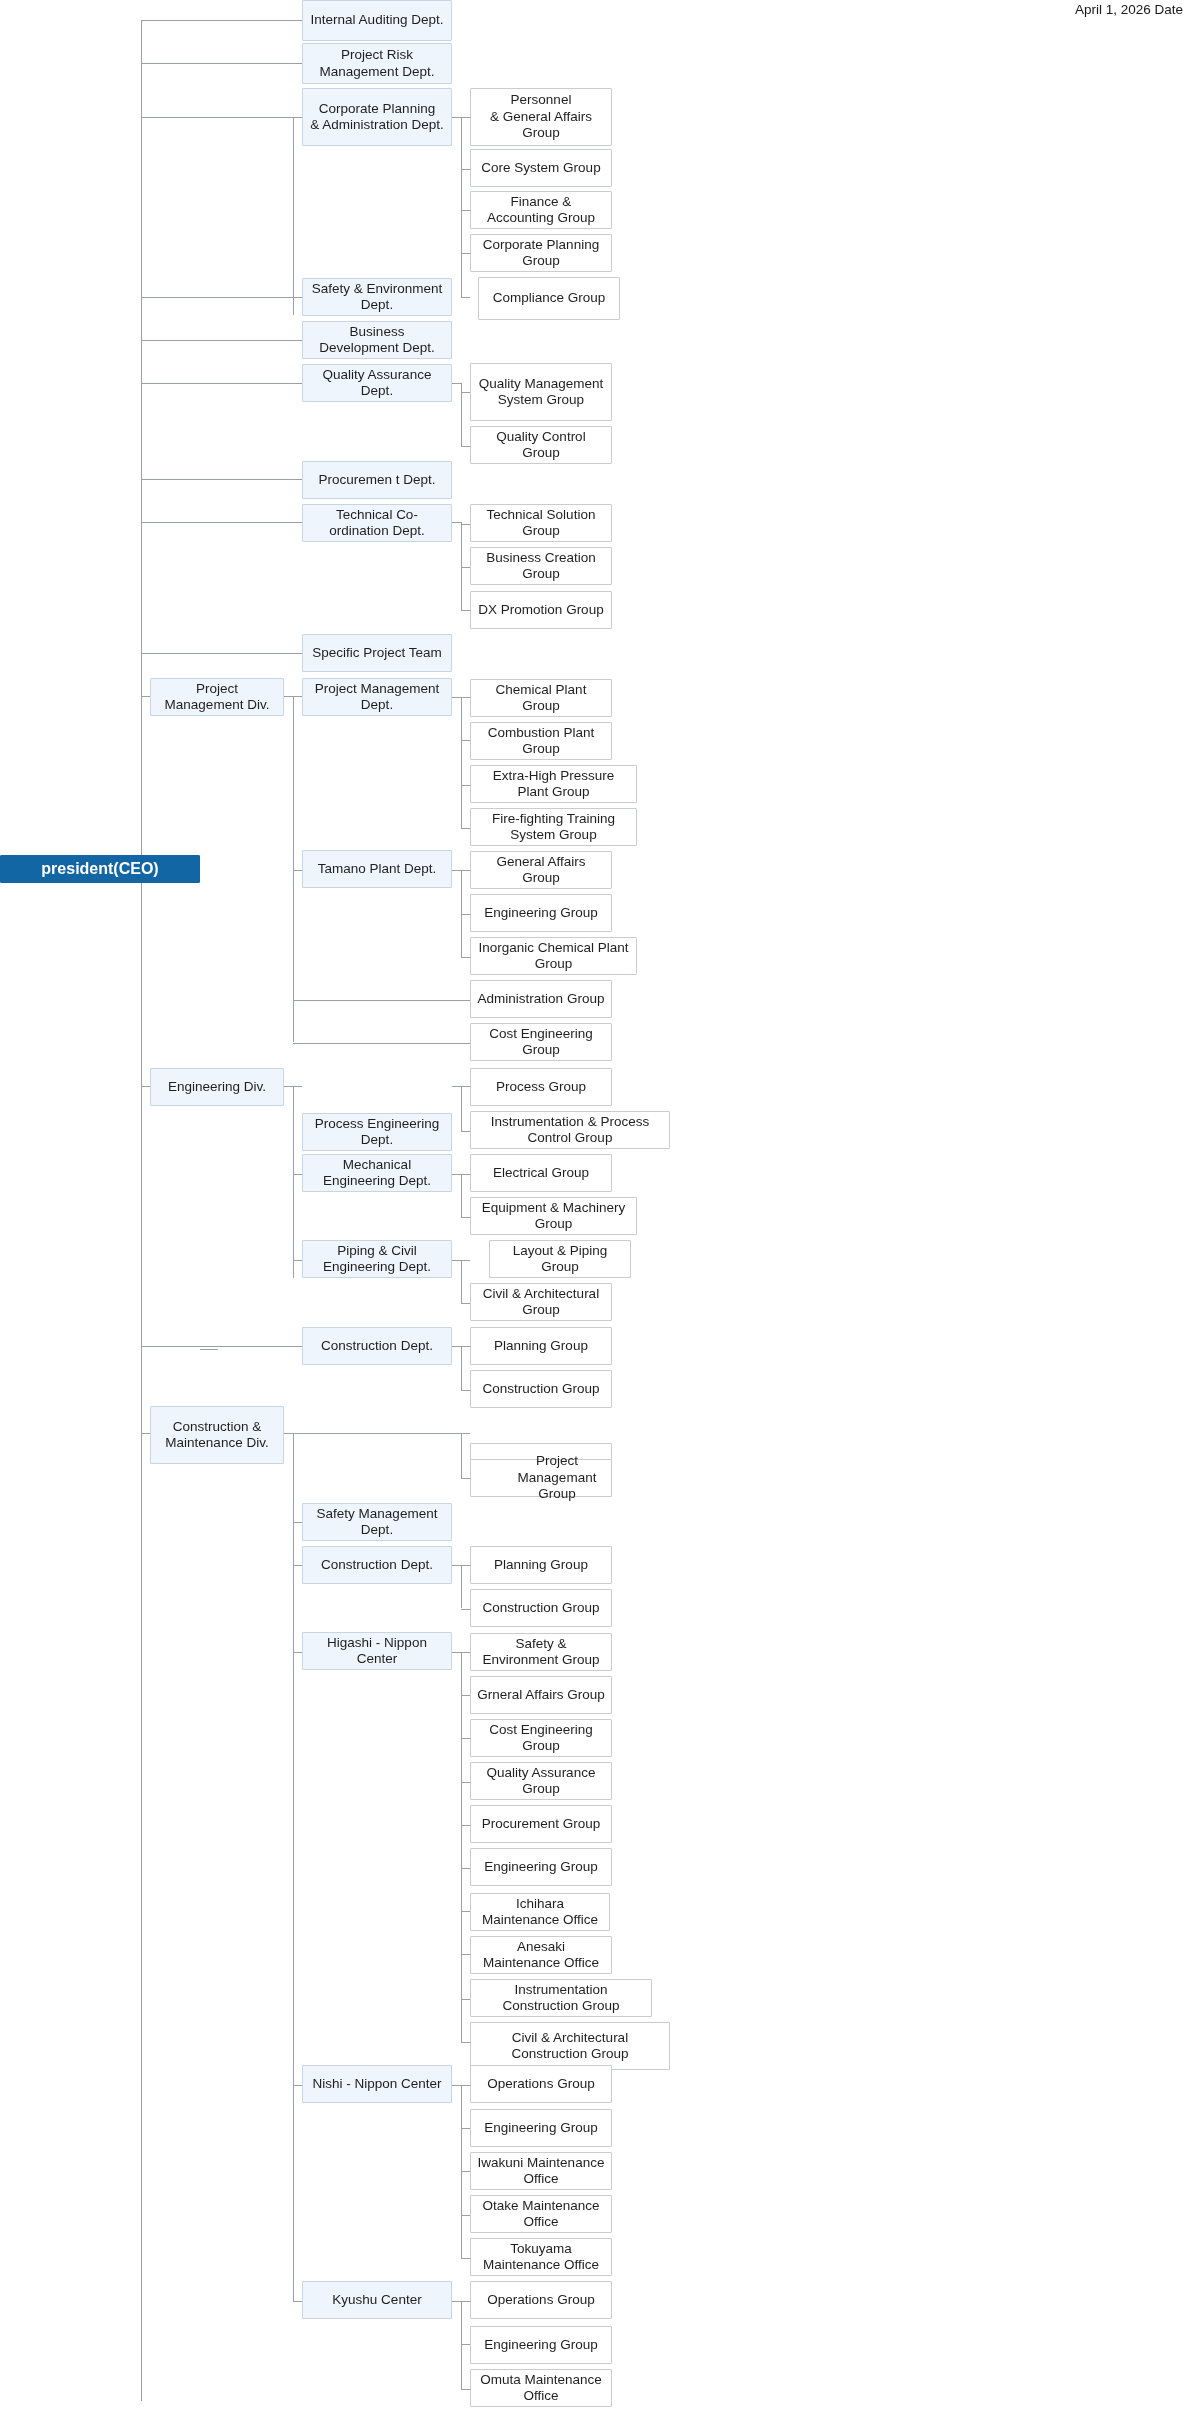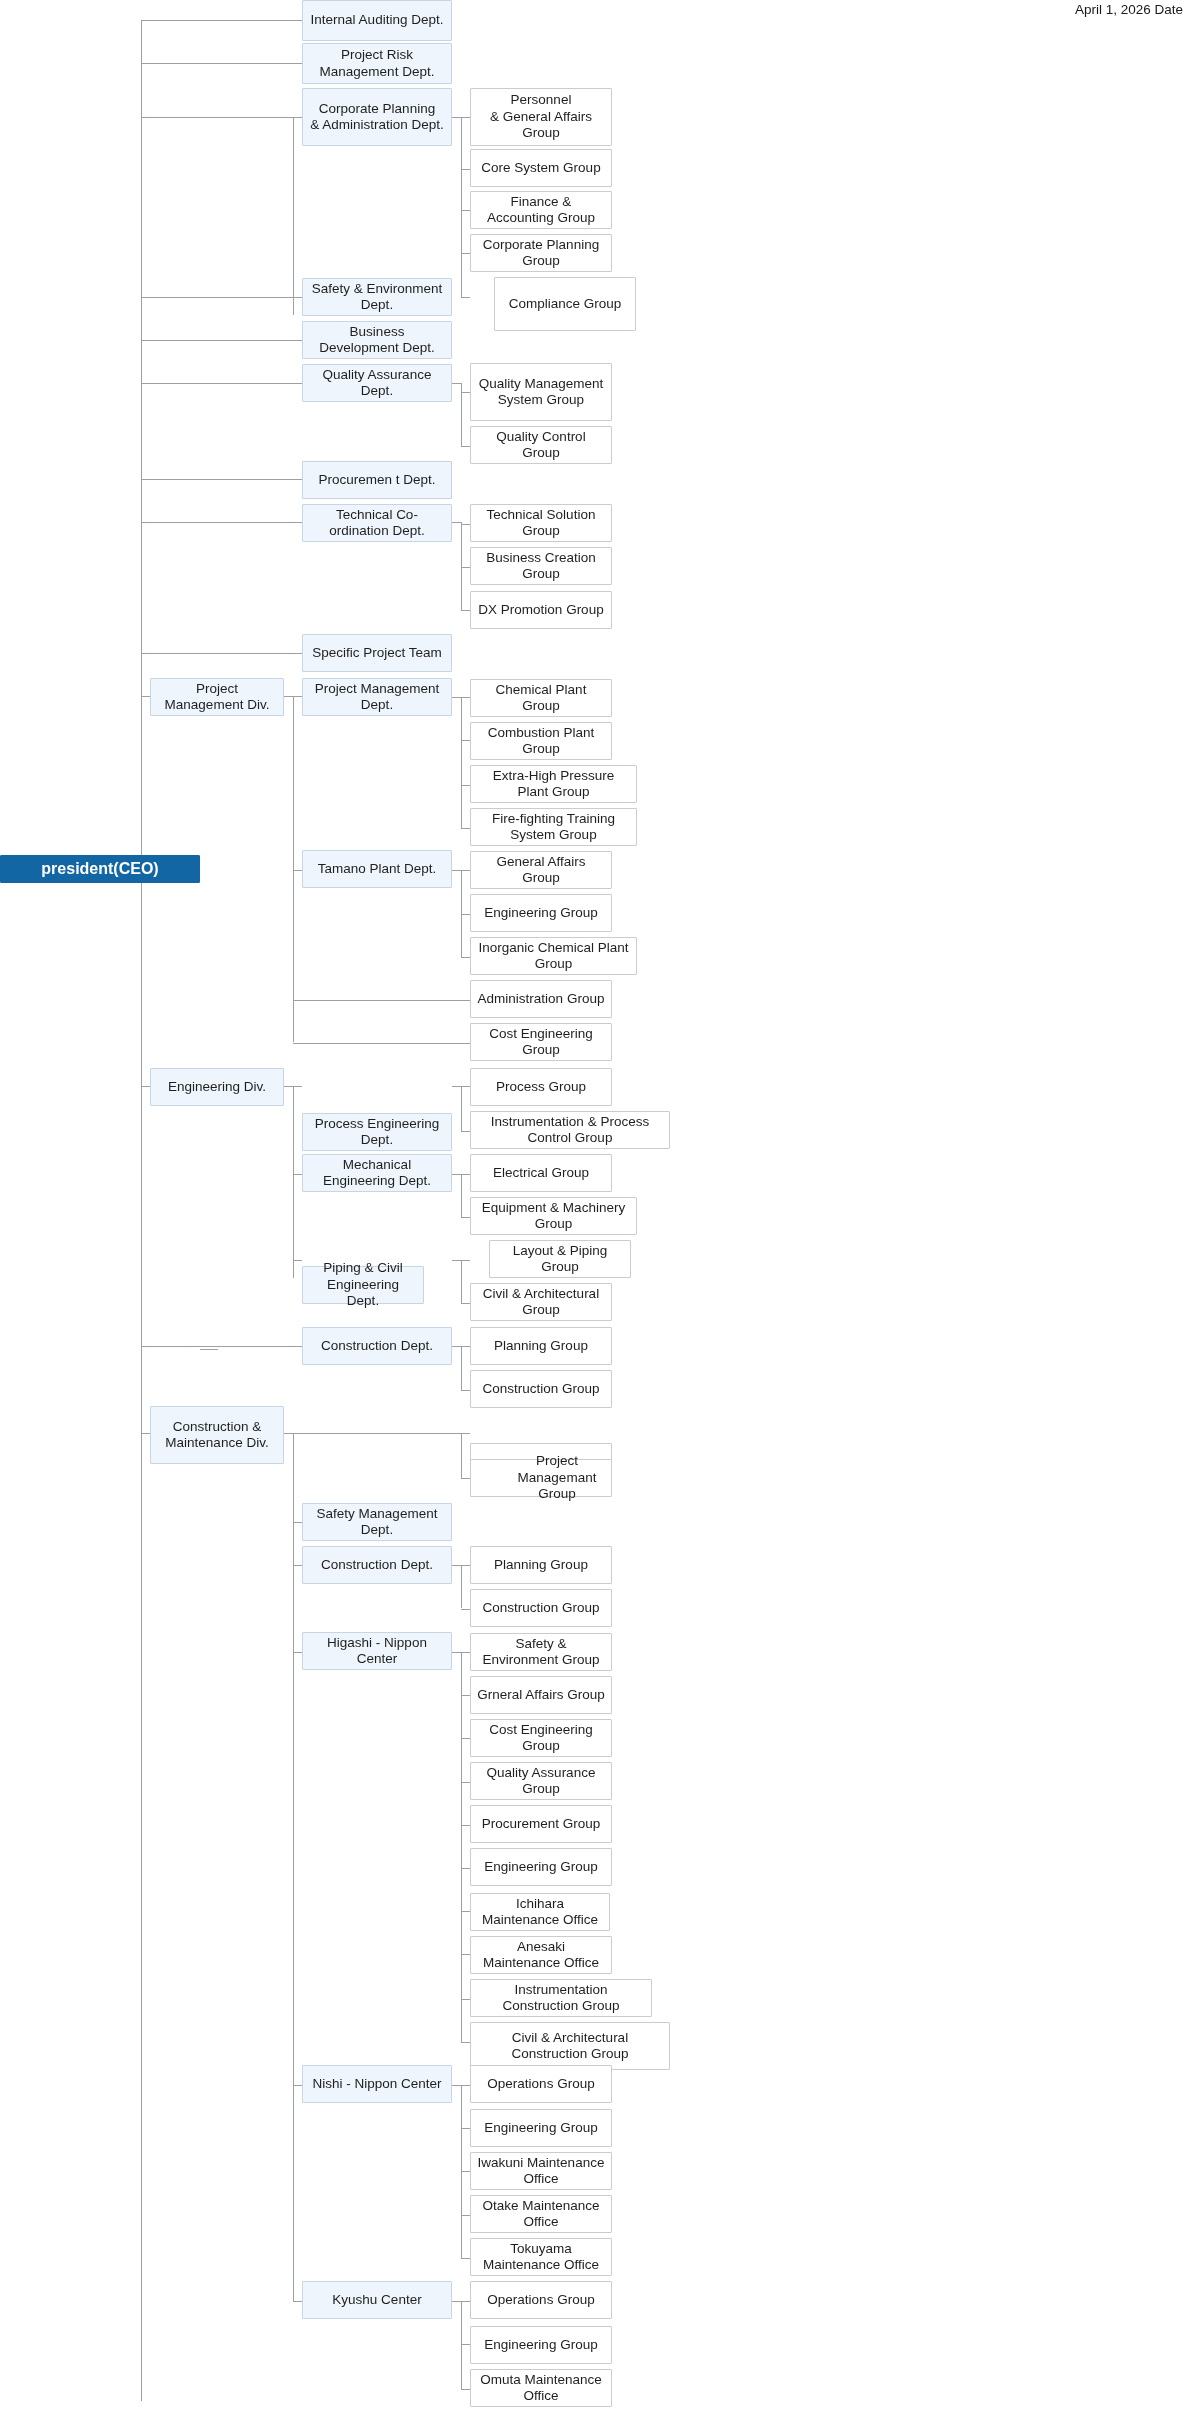--- a/index.html
+++ b/index.html
@@ -187,21 +187,21 @@
   <div id="node-layer">
       <div class="node lvl-dept" style="left: 302px; top: 0px; width: 150px; height: 41px;"><span>Internal Auditing Dept.</span></div>
       <div class="node lvl-dept" style="left: 302px; top: 43px; width: 150px; height: 41px;"><span>Project Risk Management Dept.</span></div>
       <div class="node lvl-dept" style="left: 302px; top: 88px; width: 150px; height: 58px;"><span>Corporate Planning
 &amp; Administration Dept.</span></div>
       <div class="node lvl-group" style="left: 470px; top: 88px; width: 142px; height: 58px;"><span>Personnel
 &amp; General Affairs Group</span></div>
       <div class="node lvl-group" style="left: 470px; top: 149px; width: 142px; height: 38px;"><span>Core System Group</span></div>
       <div class="node lvl-group" style="left: 470px; top: 191px; width: 142px; height: 38px;"><span>Finance &amp; Accounting Group</span></div>
       <div class="node lvl-group" style="left: 470px; top: 234px; width: 142px; height: 38px;"><span>Corporate Planning Group</span></div>
-      <div class="node lvl-group" style="left: 494px; top: 277px; width: 142px; height: 54px;"><span>Compliance Group</span></div>
+      <div class="node lvl-group" style="left: 478px; top: 277px; width: 142px; height: 43px;"><span>Compliance Group</span></div>
       <div class="node lvl-dept" style="left: 302px; top: 278px; width: 150px; height: 38px;"><span>Safety &amp; Environment Dept.</span></div>
       <div class="node lvl-dept" style="left: 302px; top: 321px; width: 150px; height: 38px;"><span>Business Development Dept.</span></div>
       <div class="node lvl-dept" style="left: 302px; top: 364px; width: 150px; height: 38px;"><span>Quality Assurance Dept.</span></div>
       <div class="node lvl-group" style="left: 470px; top: 363px; width: 142px; height: 58px;"><span>Quality Management
 System Group</span></div>
       <div class="node lvl-group" style="left: 470px; top: 426px; width: 142px; height: 38px;"><span>Quality Control Group</span></div>
       <div class="node lvl-dept" style="left: 302px; top: 461px; width: 150px; height: 38px;"><span>Procuremen t Dept.</span></div>
       <div class="node lvl-dept" style="left: 302px; top: 504px; width: 150px; height: 38px;"><span>Technical Co-ordination Dept.</span></div>
       <div class="node lvl-group" style="left: 470px; top: 504px; width: 142px; height: 38px;"><span>Technical Solution Group</span></div>
       <div class="node lvl-group" style="left: 470px; top: 547px; width: 142px; height: 38px;"><span>Business Creation Group</span></div>
@@ -219,21 +219,21 @@
       <div class="node lvl-group" style="left: 470px; top: 937px; width: 167px; height: 38px;"><span>Inorganic Chemical Plant Group</span></div>
       <div class="node lvl-group" style="left: 470px; top: 980px; width: 142px; height: 38px;"><span>Administration Group</span></div>
       <div class="node lvl-group" style="left: 470px; top: 1023px; width: 142px; height: 38px;"><span>Cost Engineering Group</span></div>
       <div class="node lvl-div" style="left: 150px; top: 1068px; width: 134px; height: 38px;"><span>Engineering Div.</span></div>
       <div class="node lvl-dept" style="left: 302px; top: 1068px; width: 150px; height: 38px; margin-top: 45px;"><span>Process Engineering Dept.</span></div>
       <div class="node lvl-group" style="left: 470px; top: 1068px; width: 142px; height: 38px;"><span>Process Group</span></div>
       <div class="node lvl-group" style="left: 470px; top: 1111px; width: 200px; height: 38px;"><span>Instrumentation &amp; Process Control Group</span></div>
       <div class="node lvl-dept" style="left: 302px; top: 1154px; width: 150px; height: 38px;"><span>Mechanical Engineering Dept.</span></div>
       <div class="node lvl-group" style="left: 470px; top: 1154px; width: 142px; height: 38px;"><span>Electrical Group</span></div>
       <div class="node lvl-group" style="left: 470px; top: 1197px; width: 167px; height: 38px;"><span>Equipment &amp; Machinery Group</span></div>
-      <div class="node lvl-dept" style="left: 302px; top: 1240px; width: 122px; height: 38px; margin-top: 26px;"><span>Piping &amp; Civil Engineering Dept.</span></div>
+      <div class="node lvl-dept" style="left: 302px; top: 1240px; width: 150px; height: 38px;"><span>Piping &amp; Civil Engineering Dept.</span></div>
       <div class="node lvl-group" style="left: 470px; top: 1240px; width: 142px; height: 38px; margin-left: 19px;"><span>Layout &amp; Piping Group</span></div>
       <div class="node lvl-group" style="left: 470px; top: 1283px; width: 142px; height: 38px;"><span>Civil &amp; Architectural Group</span></div>
       <div class="node lvl-dept" style="left: 302px; top: 1327px; width: 150px; height: 38px;"><span>Construction Dept.</span></div>
       <div class="node lvl-group" style="left: 470px; top: 1327px; width: 142px; height: 38px;"><span>Planning Group</span></div>
       <div class="node lvl-group" style="left: 470px; top: 1370px; width: 142px; height: 38px;"><span>Construction Group</span></div>
       <div class="node lvl-div" style="left: 150px; top: 1406px; width: 134px; height: 58px;"><span>Construction &amp;
 Maintenance Div.</span></div>
       <div class="node lvl-group" style="left: 470px; top: 1415px; width: 142px; height: 52px; margin-top: 28px;"><span>Administration Grpup</span></div>
       <div class="node lvl-group" style="left: 470px; top: 1459px; width: 142px; height: 38px; padding-left: 38px;"><span>Project Managemant Group</span></div>
       <div class="node lvl-dept" style="left: 302px; top: 1503px; width: 150px; height: 38px;"><span>Safety Management Dept.</span></div>

